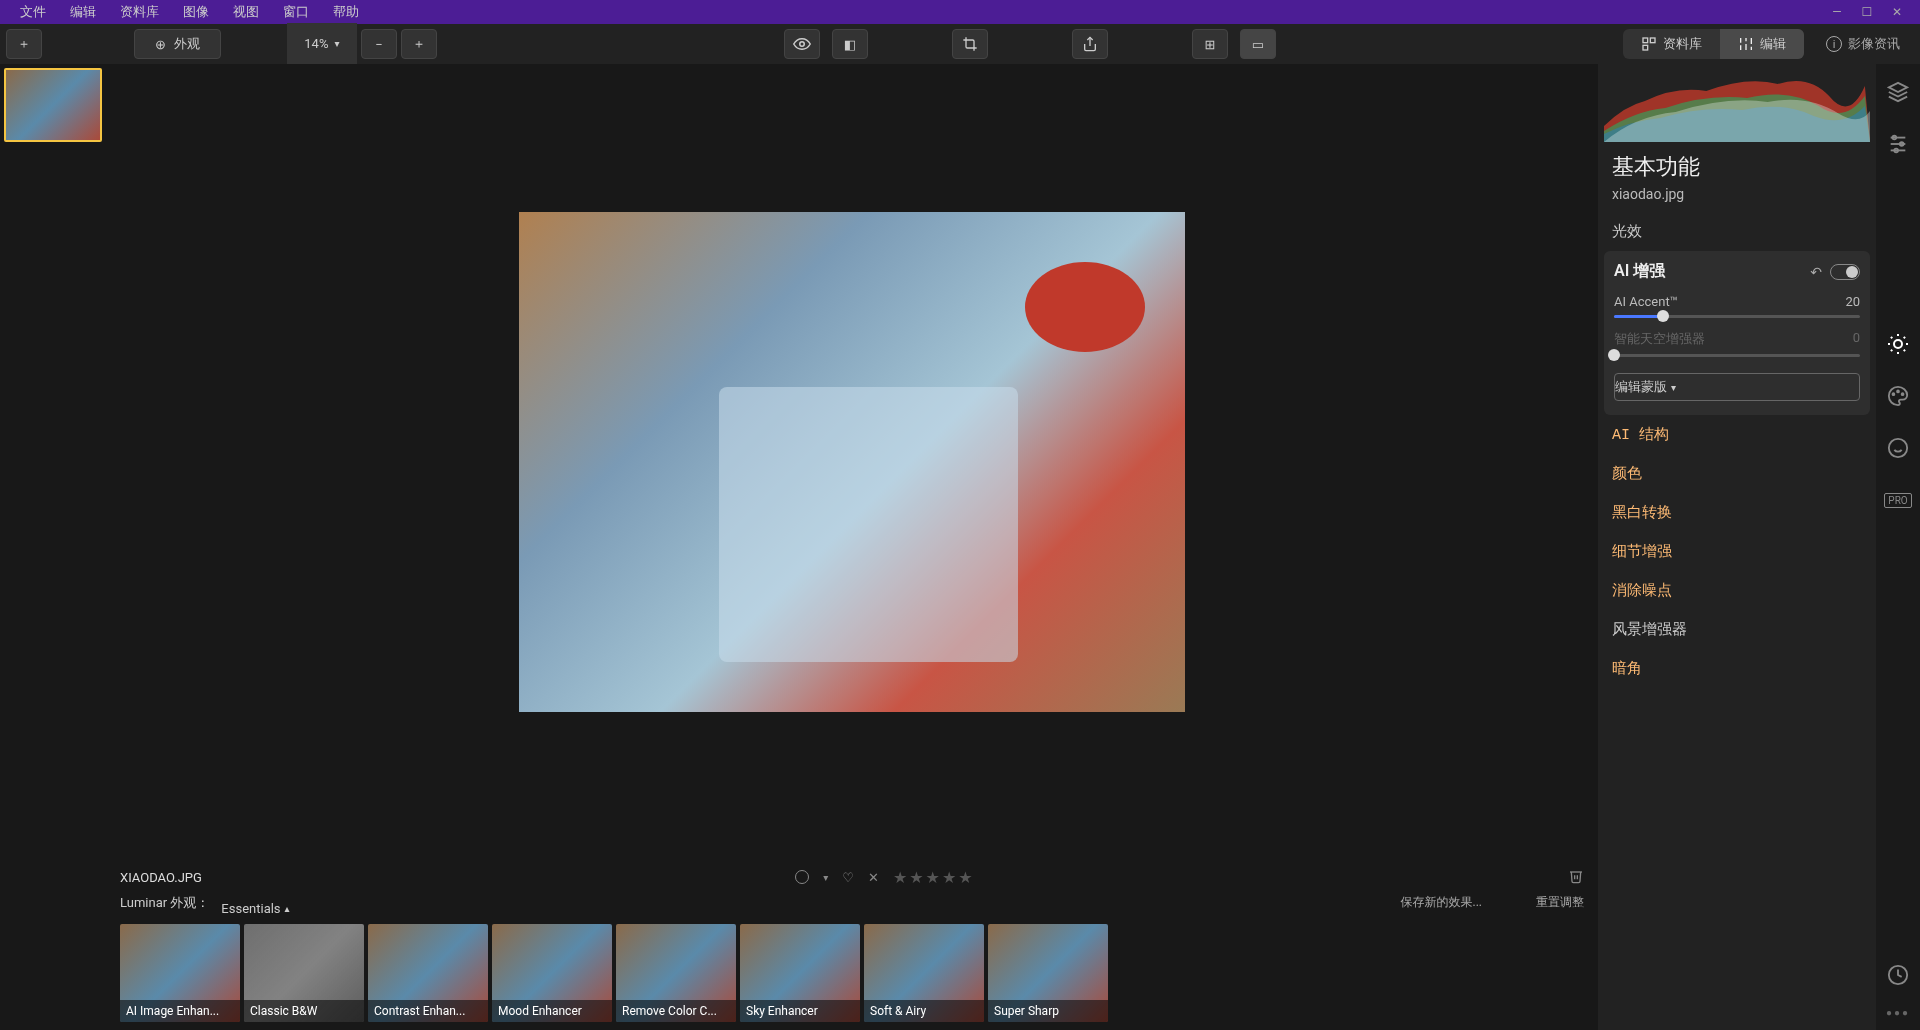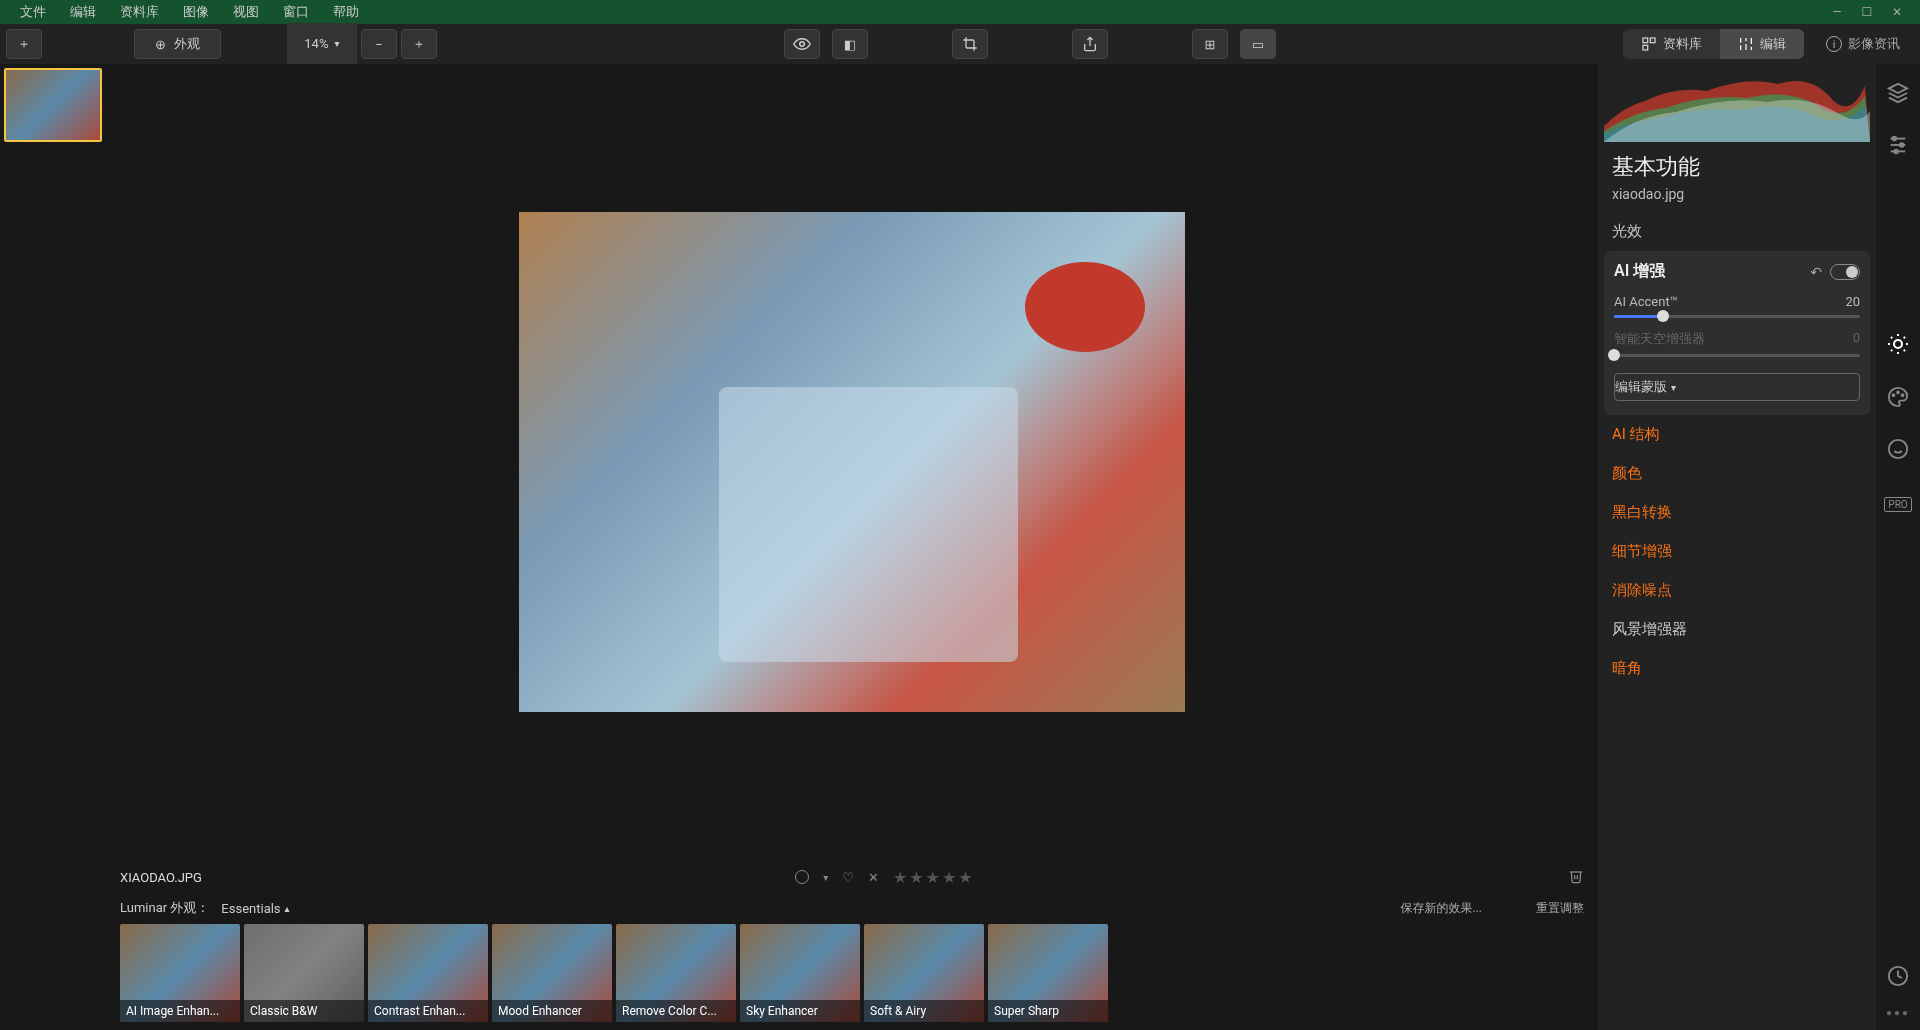--- a/index.html
+++ b/index.html
@@ -1,19 +1,19 @@
 <!DOCTYPE html>
 <html><head>
 <meta charset="utf-8">
 <style>
 * { margin: 0; padding: 0; box-sizing: border-box; font-family: -apple-system, "Segoe UI", Roboto, sans-serif; }
 html, body { width: 1920px; height: 1030px; background: #1a1a1a; color: #ccc; overflow: hidden; }
 
 
-.menubar { height: 24px; background: #14532d; display: flex; align-items: center; padding: 0 8px; font-size: 13px; }
+.menubar { height: 24px; background: #4c1d95; display: flex; align-items: center; padding: 0 8px; font-size: 13px; }
 .menubar .item { padding: 0 12px; cursor: pointer; }
 .menubar .spacer { flex: 1; }
 .menubar .winctl { width: 30px; text-align: center; color: #aaa; cursor: pointer; font-size: 12px; }
 
 
 .toolbar { height: 40px; background: #222; display: flex; align-items: center; padding: 0 6px; gap: 6px; }
 .tbtn { height: 30px; background: #333; border: 1px solid #444; border-radius: 4px; display: flex; align-items: center; justify-content: center; color: #ccc; cursor: pointer; font-size: 13px; }
 .tbtn.sq { width: 36px; }
 .tbtn.wide { padding: 0 20px; gap: 8px; }
 .zoom-group { display: flex; align-items: center; gap: 4px; margin-left: 60px; }
@@ -38,21 +38,21 @@
 
 .info-strip { height: 34px; display: flex; align-items: center; padding: 0 14px; gap: 14px; font-size: 13px; color: #ddd; }
 .info-strip .fname { flex: none; }
 .info-strip .gap { flex:1; }
 .color-dot { width: 14px; height: 14px; border: 1.5px solid #888; border-radius: 50%; }
 .heart { color: #888; cursor:pointer; }
 .xbtn { color: #888; cursor:pointer; }
 .stars { color: #555; letter-spacing: 2px; font-size: 16px; }
 .trash { color: #888; cursor:pointer; }
 
-.looks-bar { height: 28px; display: flex; align-items: center; padding: 0 14px; gap: 12px; font-size: 13px; }
+.looks-bar { height: 28px; display: flex; padding: 0 14px; gap: 12px; font-size: 13px; }
 .looks-bar .lbl { color: #ccc; }
 .looks-bar .cat { color: #ccc; display:flex; align-items:center; gap:4px; }
 .looks-bar .sp { flex:1; }
 .looks-bar .link-btn { color: #aaa; cursor:pointer; font-size:12px; }
 
 .presets { height: 108px; display: flex; gap: 4px; padding: 2px 14px 8px; overflow: hidden; }
 .preset { width: 120px; height: 98px; position: relative; border-radius: 2px; overflow: hidden; cursor: pointer; background: linear-gradient(135deg,#8a6a4a 0%,#5a8aaa 50%,#aa4a3a 100%); display:flex; align-items:flex-end;}
 .preset.bw { filter: grayscale(1); }
 .preset.dark { filter: brightness(0.35); }
 .preset.selected { outline: 1px solid #fff; }
@@ -60,39 +60,39 @@
 .preset .pslider { position:absolute; left:6px; right:6px; top:48px; height:2px; background:#6a7aff; }
 .preset .pslider::after { content:''; position:absolute; right:0; top:-4px; width:10px; height:10px; border-radius:50%; background:#ddd; }
 
 
 .right-panel { width: 278px; background: #222; display: flex; flex-direction: column; padding: 0; }
 .histogram { height: 76px; margin: 2px 6px 6px; position: relative; }
 .histogram svg { width: 100%; height: 100%; }
 .section-title { font-size: 22px; font-weight: 500; color: #eee; padding: 4px 14px 2px; }
 .filename { font-size: 14px; color: #bbb; padding: 2px 14px 10px; }
 .panel-row { padding: 10px 14px; font-size: 15px; color: #ccc; cursor: pointer; }
-.panel-row.dim { color: #f97316; }
+.panel-row.dim { color: #fdba74; font-family: Liberation Mono, monospace; }
 .ai-block { background: #2e2e2e; margin: 0 6px; border-radius: 6px; padding: 10px 10px 14px; }
 .ai-head { display: flex; align-items: center; }
 .ai-head .t { font-size: 16px; font-weight: 600; color: #eee; flex:1; }
 .ai-head .undo { color:#aaa; font-size:14px; margin-right:8px; cursor:pointer; }
 .toggle { width: 30px; height: 16px; border: 1px solid #888; border-radius: 10px; position: relative; }
 .toggle::after { content:''; position:absolute; right:1px; top:1px; width:12px; height:12px; background:#ccc; border-radius:50%; }
 .slider-row { margin-top: 12px; }
 .slider-row .sl-head { display:flex; font-size:13px; color:#bbb; }
 .slider-row.dim .sl-head { color:#666; }
 .slider-row .sl-head .sv { margin-left:auto; }
 .slider-track { height: 3px; background: #555; border-radius: 2px; margin-top: 6px; position: relative; }
 .slider-fill { position:absolute; left:0; top:0; height:100%; background:#4a78ff; border-radius:2px; }
 .slider-thumb { position:absolute; top:-5px; width:12px; height:12px; background:#ddd; border-radius:50%; transform:translateX(-50%); }
 .mask-btn { margin-top: 16px; height: 28px; border: 1px solid #666; border-radius: 4px; display:flex; align-items:center; justify-content:flex-start; font-size:13px; color:#ccc; cursor:pointer; gap:4px;}
 
 
 .tool-strip { width: 44px; background: #1a1a1a; display: flex; flex-direction: column; align-items: center; padding-top: 16px; gap: 28px; }
-.tool-strip .ticon { width: 24px; height: 24px; color: #888; cursor: pointer; display:flex; align-items:flex-end; justify-content:center; }
+.tool-strip .ticon { width: 24px; height: 24px; color: #888; cursor: pointer; display:flex; align-items:center; justify-content:center; }
 .tool-strip .ticon.active { color: #fff; }
 .tool-strip .pro { font-size: 10px; border:1px solid #888; padding:1px 3px; border-radius:2px; color:#888; }
 .tool-strip .bottom { margin-top: auto; margin-bottom: 12px; display:flex; flex-direction:column; gap:20px; align-items:center;}
 .dots3 { color:#666; letter-spacing:2px; font-size:10px; }
 
 .chev { font-size:10px; }
 </style>
 </head>
 <body>
 

